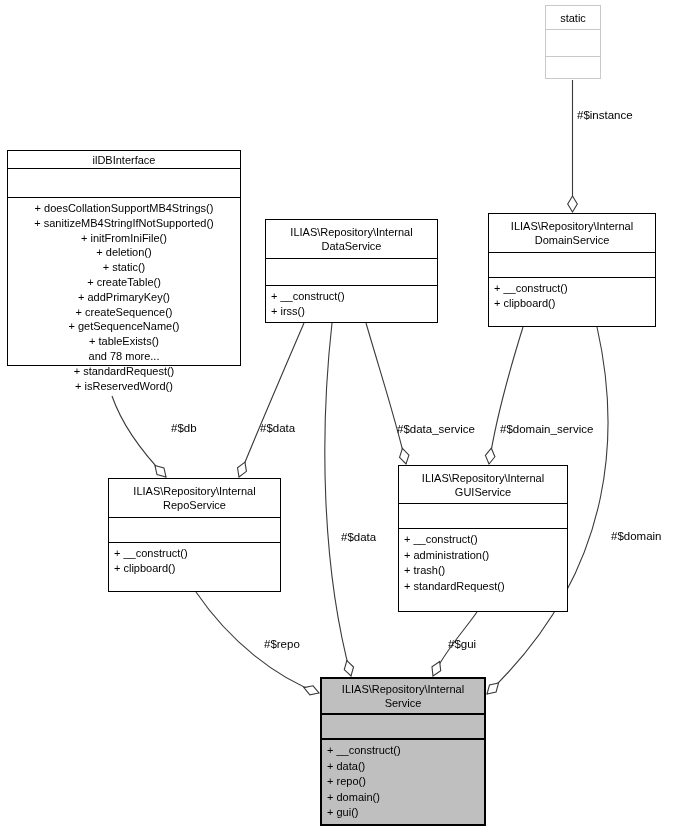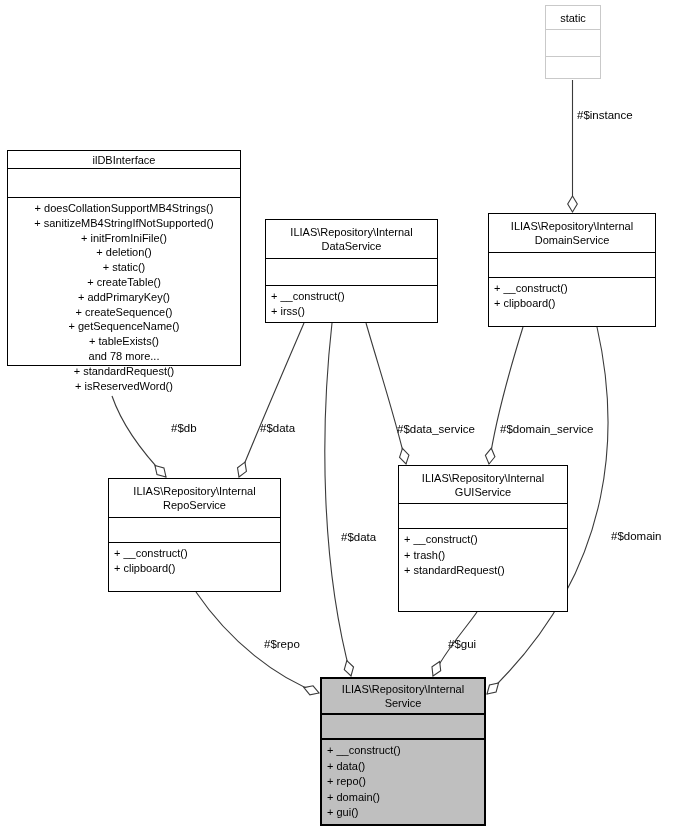--- a/index.html
+++ b/index.html
@@ -135,20 +135,21 @@
   </div>
 
   <div class="uml" style="left:398px;top:465px;width:170px;height:147px;">
     <div class="title" style="height:38px;">
       <span>ILIAS\Repository\Internal
 GUIService</span>
     </div>
     <div class="attrs" style="height:25px;"></div>
     <div class="methods" style="height:82px;line-height:15.6px;">
       <div class="m">+ __construct()</div>
+      <div class="m">+ administration()</div>
       <div class="m">+ trash()</div>
       <div class="m">+ standardRequest()</div>
     </div>
   </div>
 
   <div class="uml current" style="left:320px;top:677px;width:166px;height:149px;">
     <div class="title" style="height:36px;">
       <span>ILIAS\Repository\Internal
 Service</span>
     </div>

